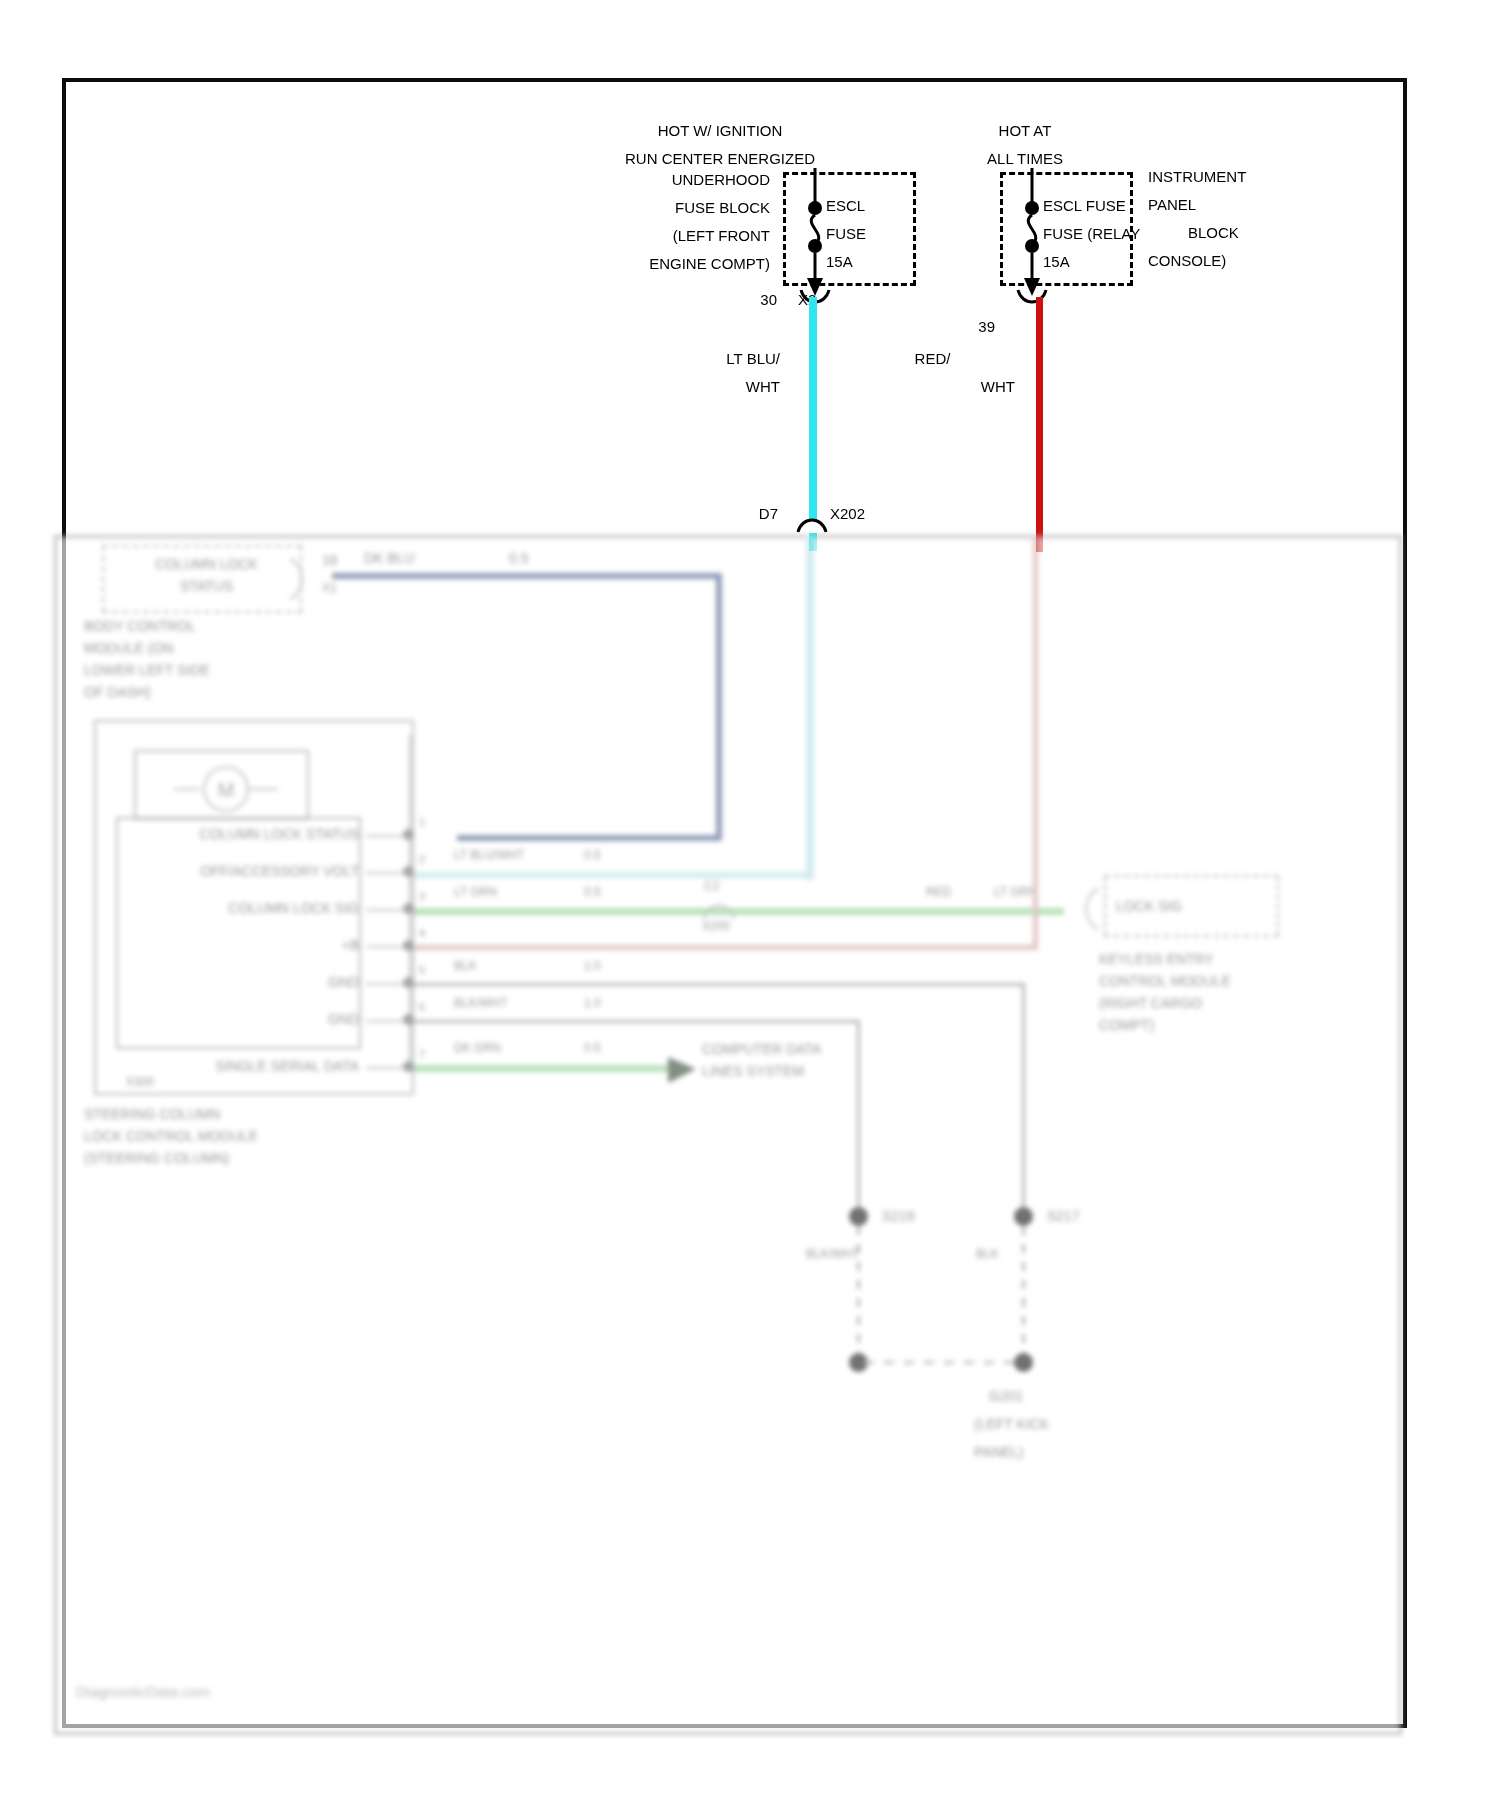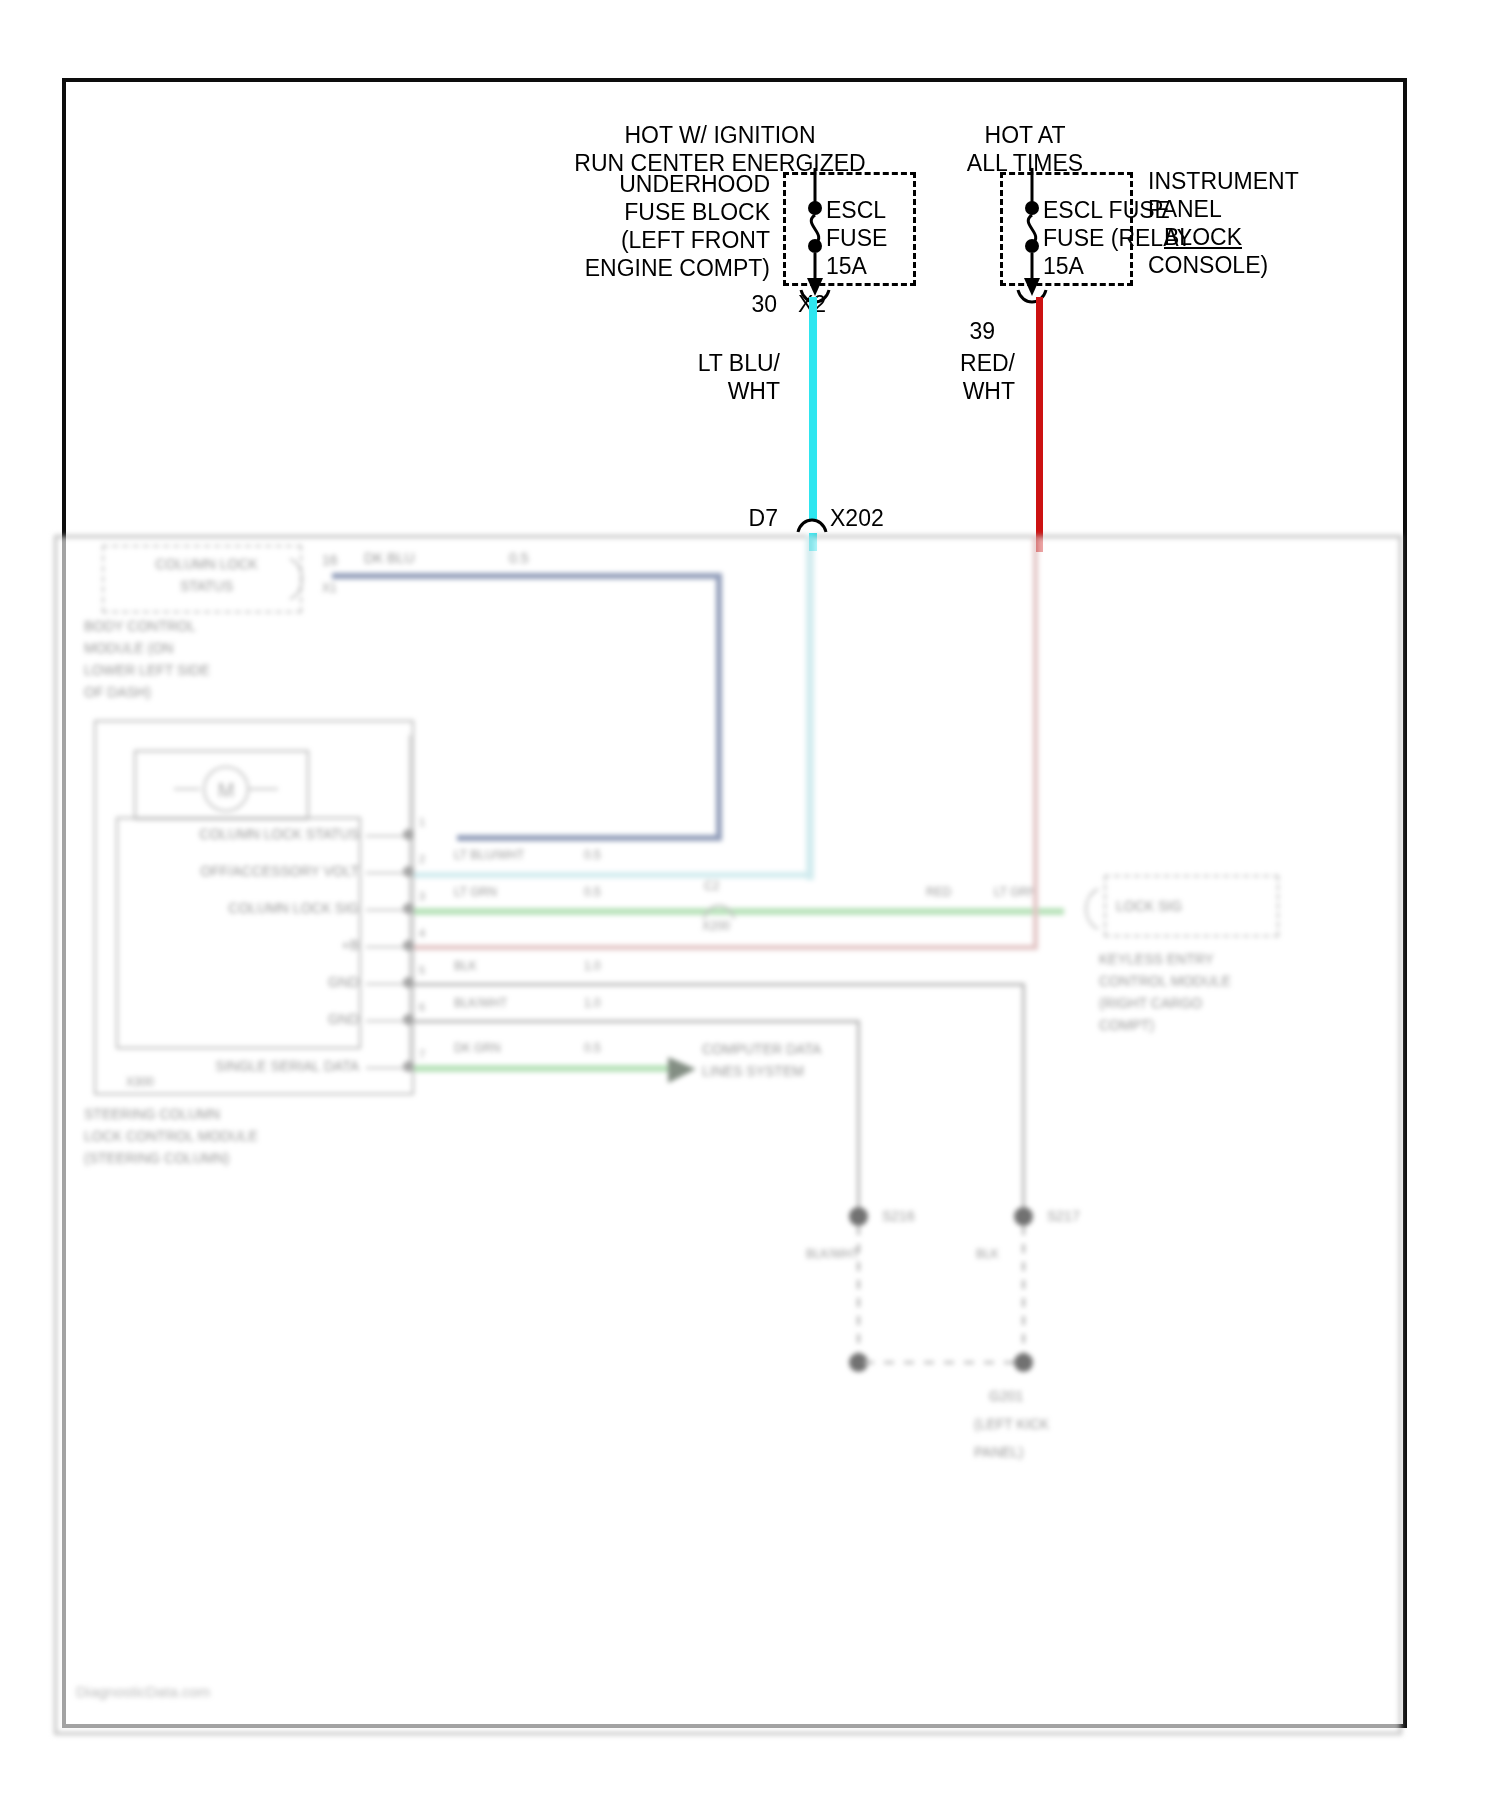--- a/index.html
+++ b/index.html
@@ -39,21 +39,21 @@
     background: #ffffff;
     border: 3px solid #9a9a9a;
     box-sizing: border-box;
   }
   .txt {
     position: absolute;
     color: #000;
     white-space: pre;
     line-height: 1.18;
   }
-  .t24 { font-size: 23px; }
+  .t24 { font-size: 15px; }
   .ctr { text-align: center; }
   .rgt { text-align: right; }
   .blurtxt {
     position: absolute;
     color: #5a5a5a;
     white-space: pre;
     font-size: 14px;
     line-height: 1.3;
   }
   .wire { position: absolute; }
@@ -141,30 +141,30 @@
     <line x1="32" y1="85" x2="32" y2="118" stroke="#000" stroke-width="3"></line>
     <polygon points="32,128 24,110 40,110" fill="#000"></polygon>
   </svg>
 
   <div class="txt t24" style="left:1043px; top:197px;">ESCL FUSE</div>
   <div class="txt t24" style="left:1043px; top:225px;">FUSE (RELAY</div>
   <div class="txt t24" style="left:1043px; top:253px;">15A</div>
 
   <div class="txt t24" style="left:1148px; top:168px;">INSTRUMENT</div>
   <div class="txt t24" style="left:1148px; top:196px;">PANEL</div>
-  <div class="txt t24" style="left:1164px; top:224px;text-decoration:underline;">BLOCK</div>
+  <div class="txt t24" style="left:1188px; top:224px;">BLOCK</div>
   <div class="txt t24" style="left:1148px; top:252px;">CONSOLE)</div>
 
   <svg style="left:1000px; top:288px;" width="90" height="30">
     <path d="M18 2 C 22 18, 42 18, 46 2" stroke="#000" stroke-width="3" fill="none"></path>
   </svg>
   <div class="txt t24 rgt" style="left:938px; top:291px; width:57px;margin-top:27px;">39</div>
 
   <div class="wire" style="left:1036px; top:297px; width:7px; height:255px; background:#cc1111;"></div>
-  <div class="txt t24 rgt" style="left:850px; top:350px; width:165px;">RED/</div>
+  <div class="txt t24 rgt" style="left:850px; top:350px; width:165px;text-align:center;">RED/</div>
   <div class="txt t24 rgt" style="left:850px; top:378px; width:165px;">WHT</div>
 
   <div id="blur-region">
     <div id="blur-inner"></div>
 
     <div class="box-dashed" style="left:48px; top:10px; width:200px; height:68px; border-color:#9e9e9e; border-width:2px;"></div>
     <div class="blurtxt" style="left:60px; top:20px; width:185px; text-align:center;">COLUMN LOCK</div>
     <div class="blurtxt" style="left:60px; top:42px; width:185px; text-align:center;">STATUS</div>
 
     <svg style="left:232px; top:18px;" width="40" height="60">

